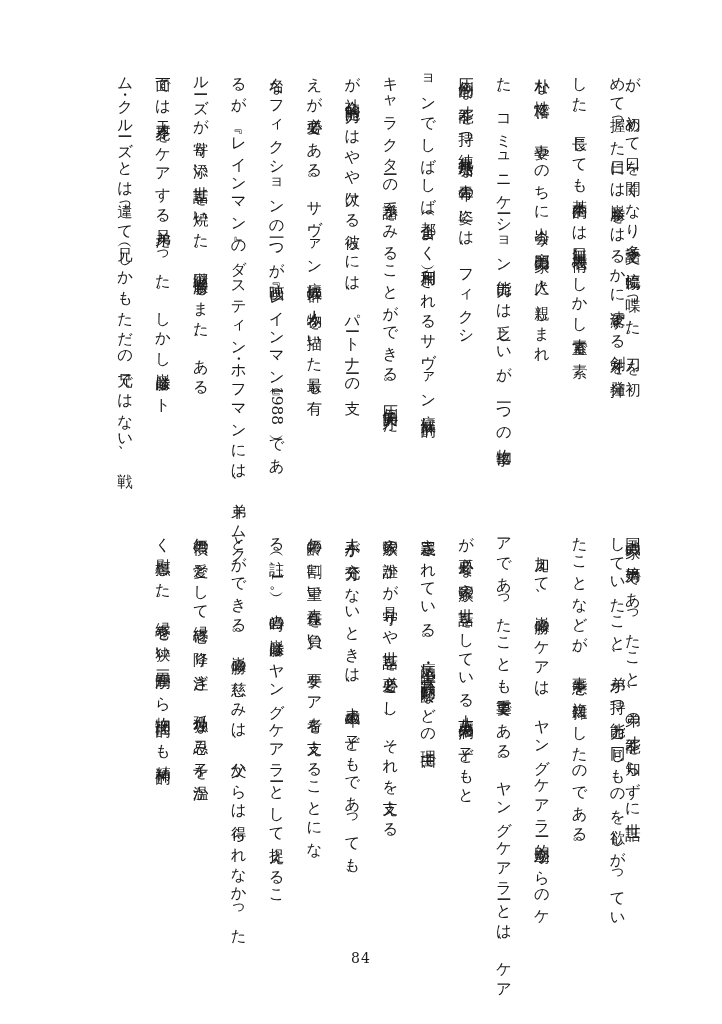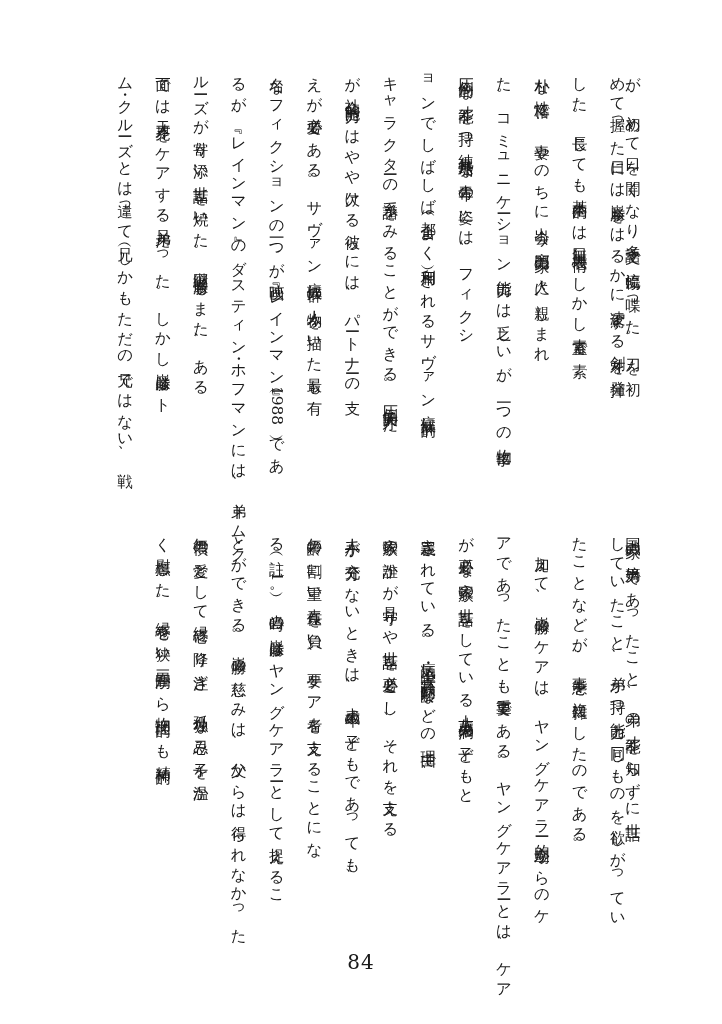--- a/index.html
+++ b/index.html
@@ -73,21 +73,21 @@
     -webkit-text-orientation: sideways;
     letter-spacing: 0;
   }
 
   #page-number {
     position: absolute;
     left: 0;
     right: 0;
     top: 950px;
     text-align: center;
-    font-size: 20px;
+    font-size: 14px;
     letter-spacing: 1px;
     color: #1a1a1a;
   }
 </style>
 </head>
 <body>
 
 <div class="page">
 
   <div class="vblock" id="block-top">

